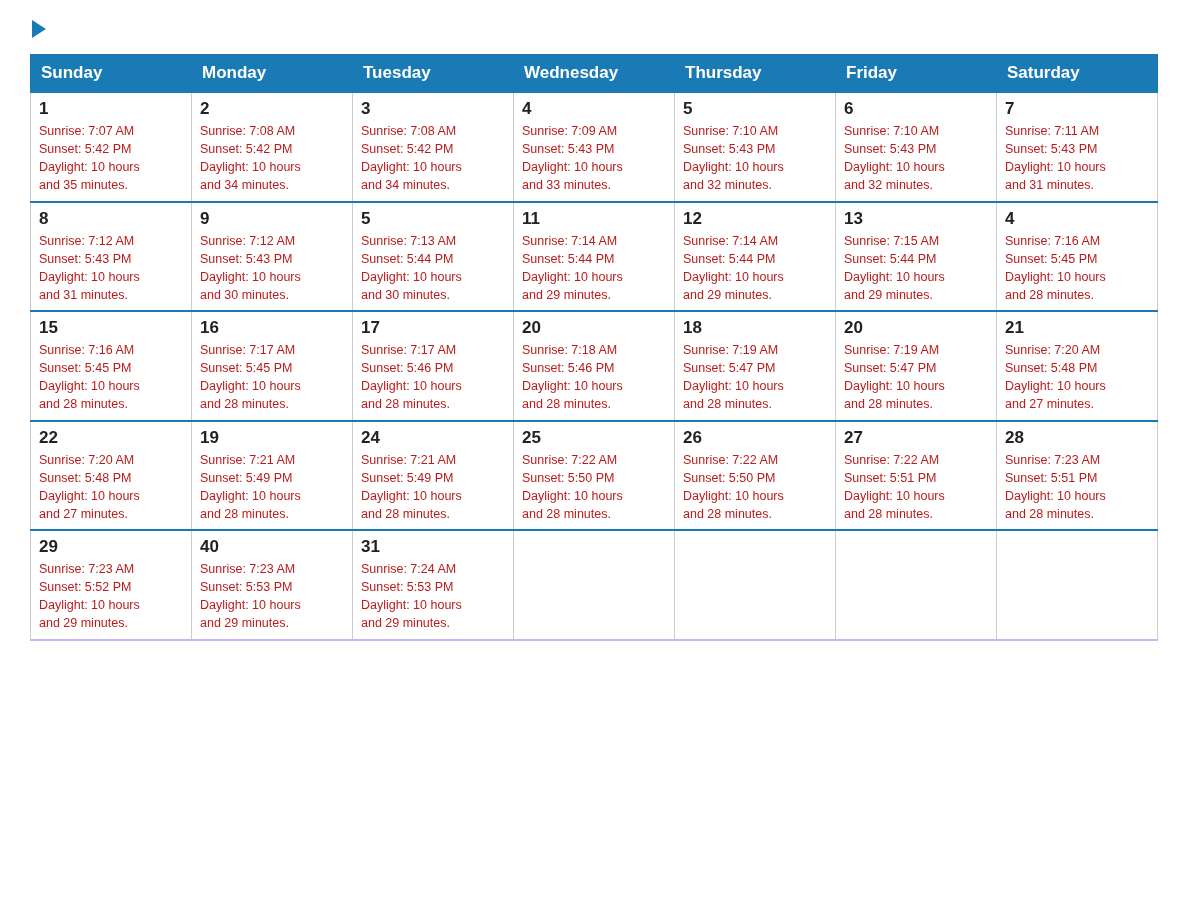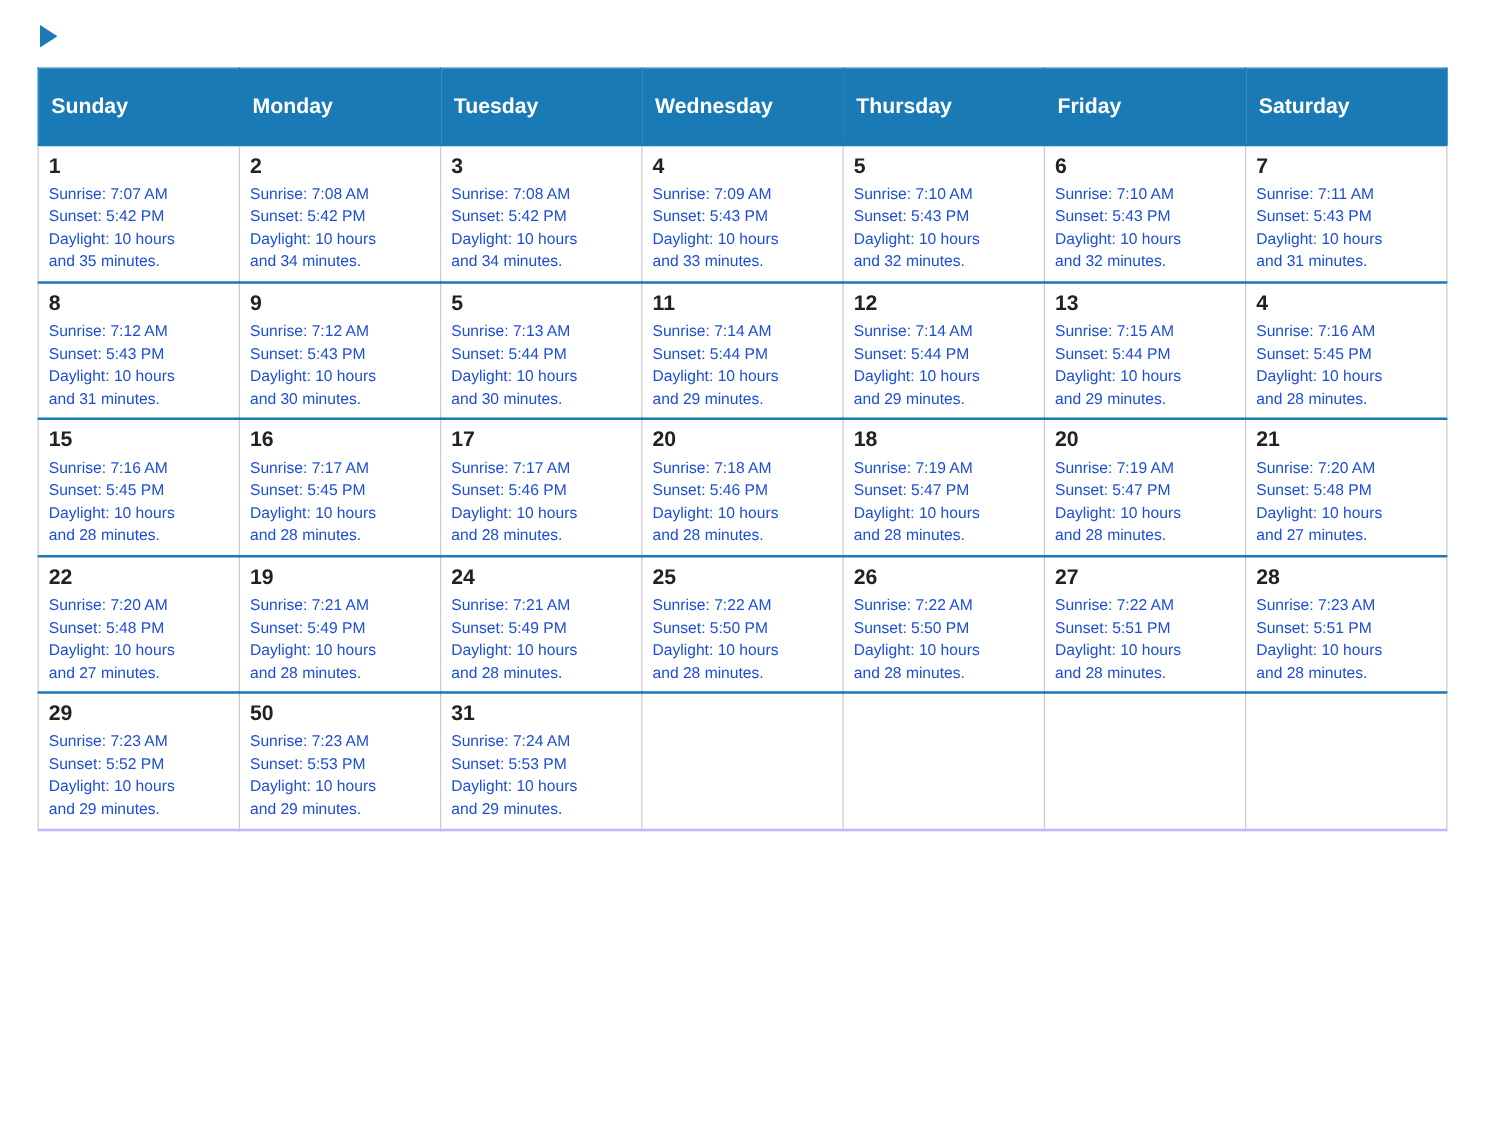--- a/index.html
+++ b/index.html
@@ -45,21 +45,21 @@
     .location { font-size: 22px; color: #555; margin-top: 4px; }
 
     .calendar {
       width: 100%;
       border-collapse: collapse;
       border: 1px solid #1a7ab5;
     }
     .calendar th {
       background-color: #1a7ab5;
       color: #fff;
-      padding: 20px 10px;
+      padding: 8px 10px;
       font-size: 17px;
       font-weight: 600;
       text-align: left;
       border: 1px solid #1a7ab5;
     }
     .calendar td {
       vertical-align: top;
       padding: 6px 8px;
       border: 1px solid #ccc;
       width: 14.28%;
@@ -67,21 +67,21 @@
     }
     .day-number {
       font-size: 17px;
       font-weight: 600;
       color: #222;
       display: block;
       margin-bottom: 3px;
     }
     .day-info {
       font-size: 12.5px;
-      color: #1d4ed8;
+      color: #b91c1c;
       line-height: 1.45;
     }
     .empty-cell { background: #fff; }
     .calendar tr { border-bottom: 2px solid #1a7ab5; }
     .calendar tbody tr:last-child { border-bottom: 2px solid #c4b5fd; }
   </style>
 </head>
 <body>
 
 <div class="header">
@@ -231,21 +231,21 @@
           <span class="day-number">28</span>
           <div class="day-info">Sunrise: 7:23 AM<br>Sunset: 5:51 PM<br>Daylight: 10 hours<br>and 28 minutes.</div>
         </td>
       </tr>
       <tr>
         <td>
           <span class="day-number">29</span>
           <div class="day-info">Sunrise: 7:23 AM<br>Sunset: 5:52 PM<br>Daylight: 10 hours<br>and 29 minutes.</div>
         </td>
         <td>
-          <span class="day-number">50</span>
+          <span class="day-number">40</span>
           <div class="day-info">Sunrise: 7:23 AM<br>Sunset: 5:53 PM<br>Daylight: 10 hours<br>and 29 minutes.</div>
         </td>
         <td>
           <span class="day-number">31</span>
           <div class="day-info">Sunrise: 7:24 AM<br>Sunset: 5:53 PM<br>Daylight: 10 hours<br>and 29 minutes.</div>
         </td>
         <td class="empty-cell"></td>
         <td class="empty-cell"></td>
         <td class="empty-cell"></td>
         <td class="empty-cell"></td>

